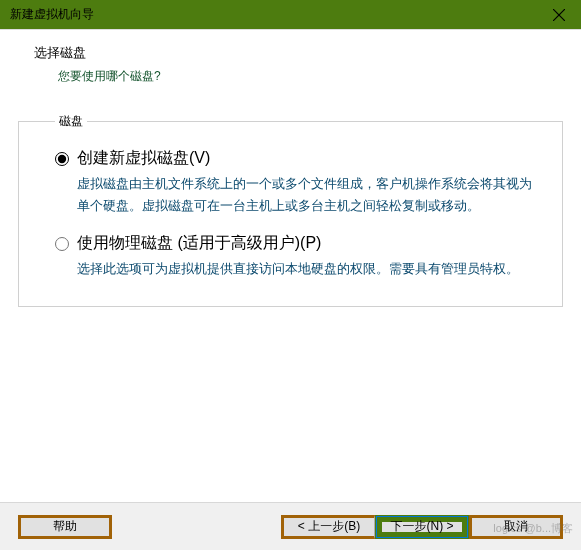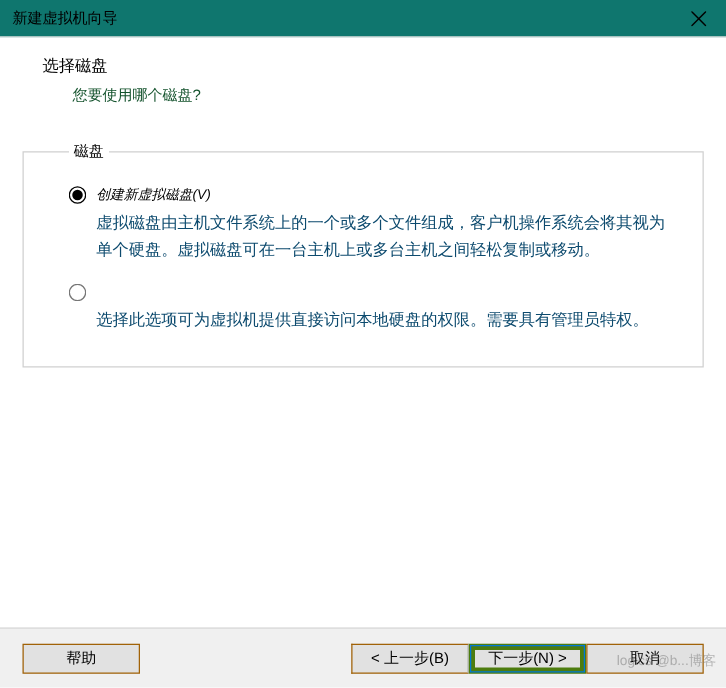--- a/index.html
+++ b/index.html
@@ -11,21 +11,21 @@
     height: 550px;
     overflow: hidden;
   }
   .titlebar {
     display: flex;
     align-items: center;
     justify-content: space-between;
     height: 30px;
     padding: 0 0 0 10px;
     border-bottom: 1px solid #ddd;
-    background: #0f766e;
+    background: #4d7c0f;
   }
   .titlebar .title { font-size: 12px; color: #000; }
   .close-btn {
     width: 45px; height: 30px;
     display: flex; align-items: center; justify-content: center;
     font-size: 14px; color: #000; cursor: default;
   }
   .close-btn svg { width: 12px; height: 12px; }
   .header {
     padding: 14px 20px 18px 34px;
@@ -47,52 +47,52 @@
   .option-row {
     display: flex;
     align-items: center;
     gap: 8px;
   }
   .option-row input[type="radio"] {
     width: 14px; height: 14px;
     accent-color: #000;
     margin: 0;
   }
-  .option-label { font-size: 11px; color: #000; font-style: italic; }
+  .option-label { font-size: 16px; color: #000; }
   .option-desc {
     font-size: 13px; color: #0c4a6e;
     line-height: 1.7;
     padding-left: 22px;
     padding-top: 4px;
   }
   .button-bar {
     position: absolute;
     bottom: 0; left: 0; right: 0;
     height: 48px;
     border-top: 1px solid #d8d8d8;
     background: #f0f0f0;
     display: flex;
     align-items: center;
     padding: 0 18px;
   }
   .btn {
     height: 24px;
     min-width: 94px;
     background: #e1e1e1;
-    border: 1px solid #a16207;
+    border: 3px solid #a16207;
     font-size: 12px;
     color: #000;
     display: inline-flex;
     align-items: center;
     justify-content: center;
     cursor: default;
     font-family: inherit;
   }
   .btn.default {
-    border: 5px solid #4d7c0f;
+    border: 7px solid #4d7c0f;
     outline: 1px solid #0078d7;
     outline-offset: -2px;
   }
   .spacer { flex: 1; }
   .btn + .btn { margin-left: 6px; }
   .btn-group { display: flex; align-items: center; }
   .btn-group .btn:first-child { margin-right: 0; border-right: 1px solid #adadad; }
   .btn-group .btn + .btn { margin-left: 0; }
   .watermark {
     position: absolute;
@@ -129,20 +129,21 @@
       <input type="radio" name="disk" checked="" style="">
       <span class="option-label">创建新虚拟磁盘(V)</span>
     </label>
     <div class="option-desc">虚拟磁盘由主机文件系统上的一个或多个文件组成，客户机操作系统会将其视为单个硬盘。虚拟磁盘可在一台主机上或多台主机之间轻松复制或移动。</div>
   </div>
 
 
   <div class="option">
     <label class="option-row">
       <input type="radio" name="disk" style="">
+      <span class="option-label">使用物理磁盘 (适用于高级用户)(P)</span>
     </label>
     <div class="option-desc">选择此选项可为虚拟机提供直接访问本地硬盘的权限。需要具有管理员特权。</div>
   </div>
 </fieldset>
 
 <div class="button-bar">
   <button class="btn">帮助</button>
   <div class="spacer"></div>
   <div class="btn-group">
     <button class="btn">&lt; 上一步(B)</button>

